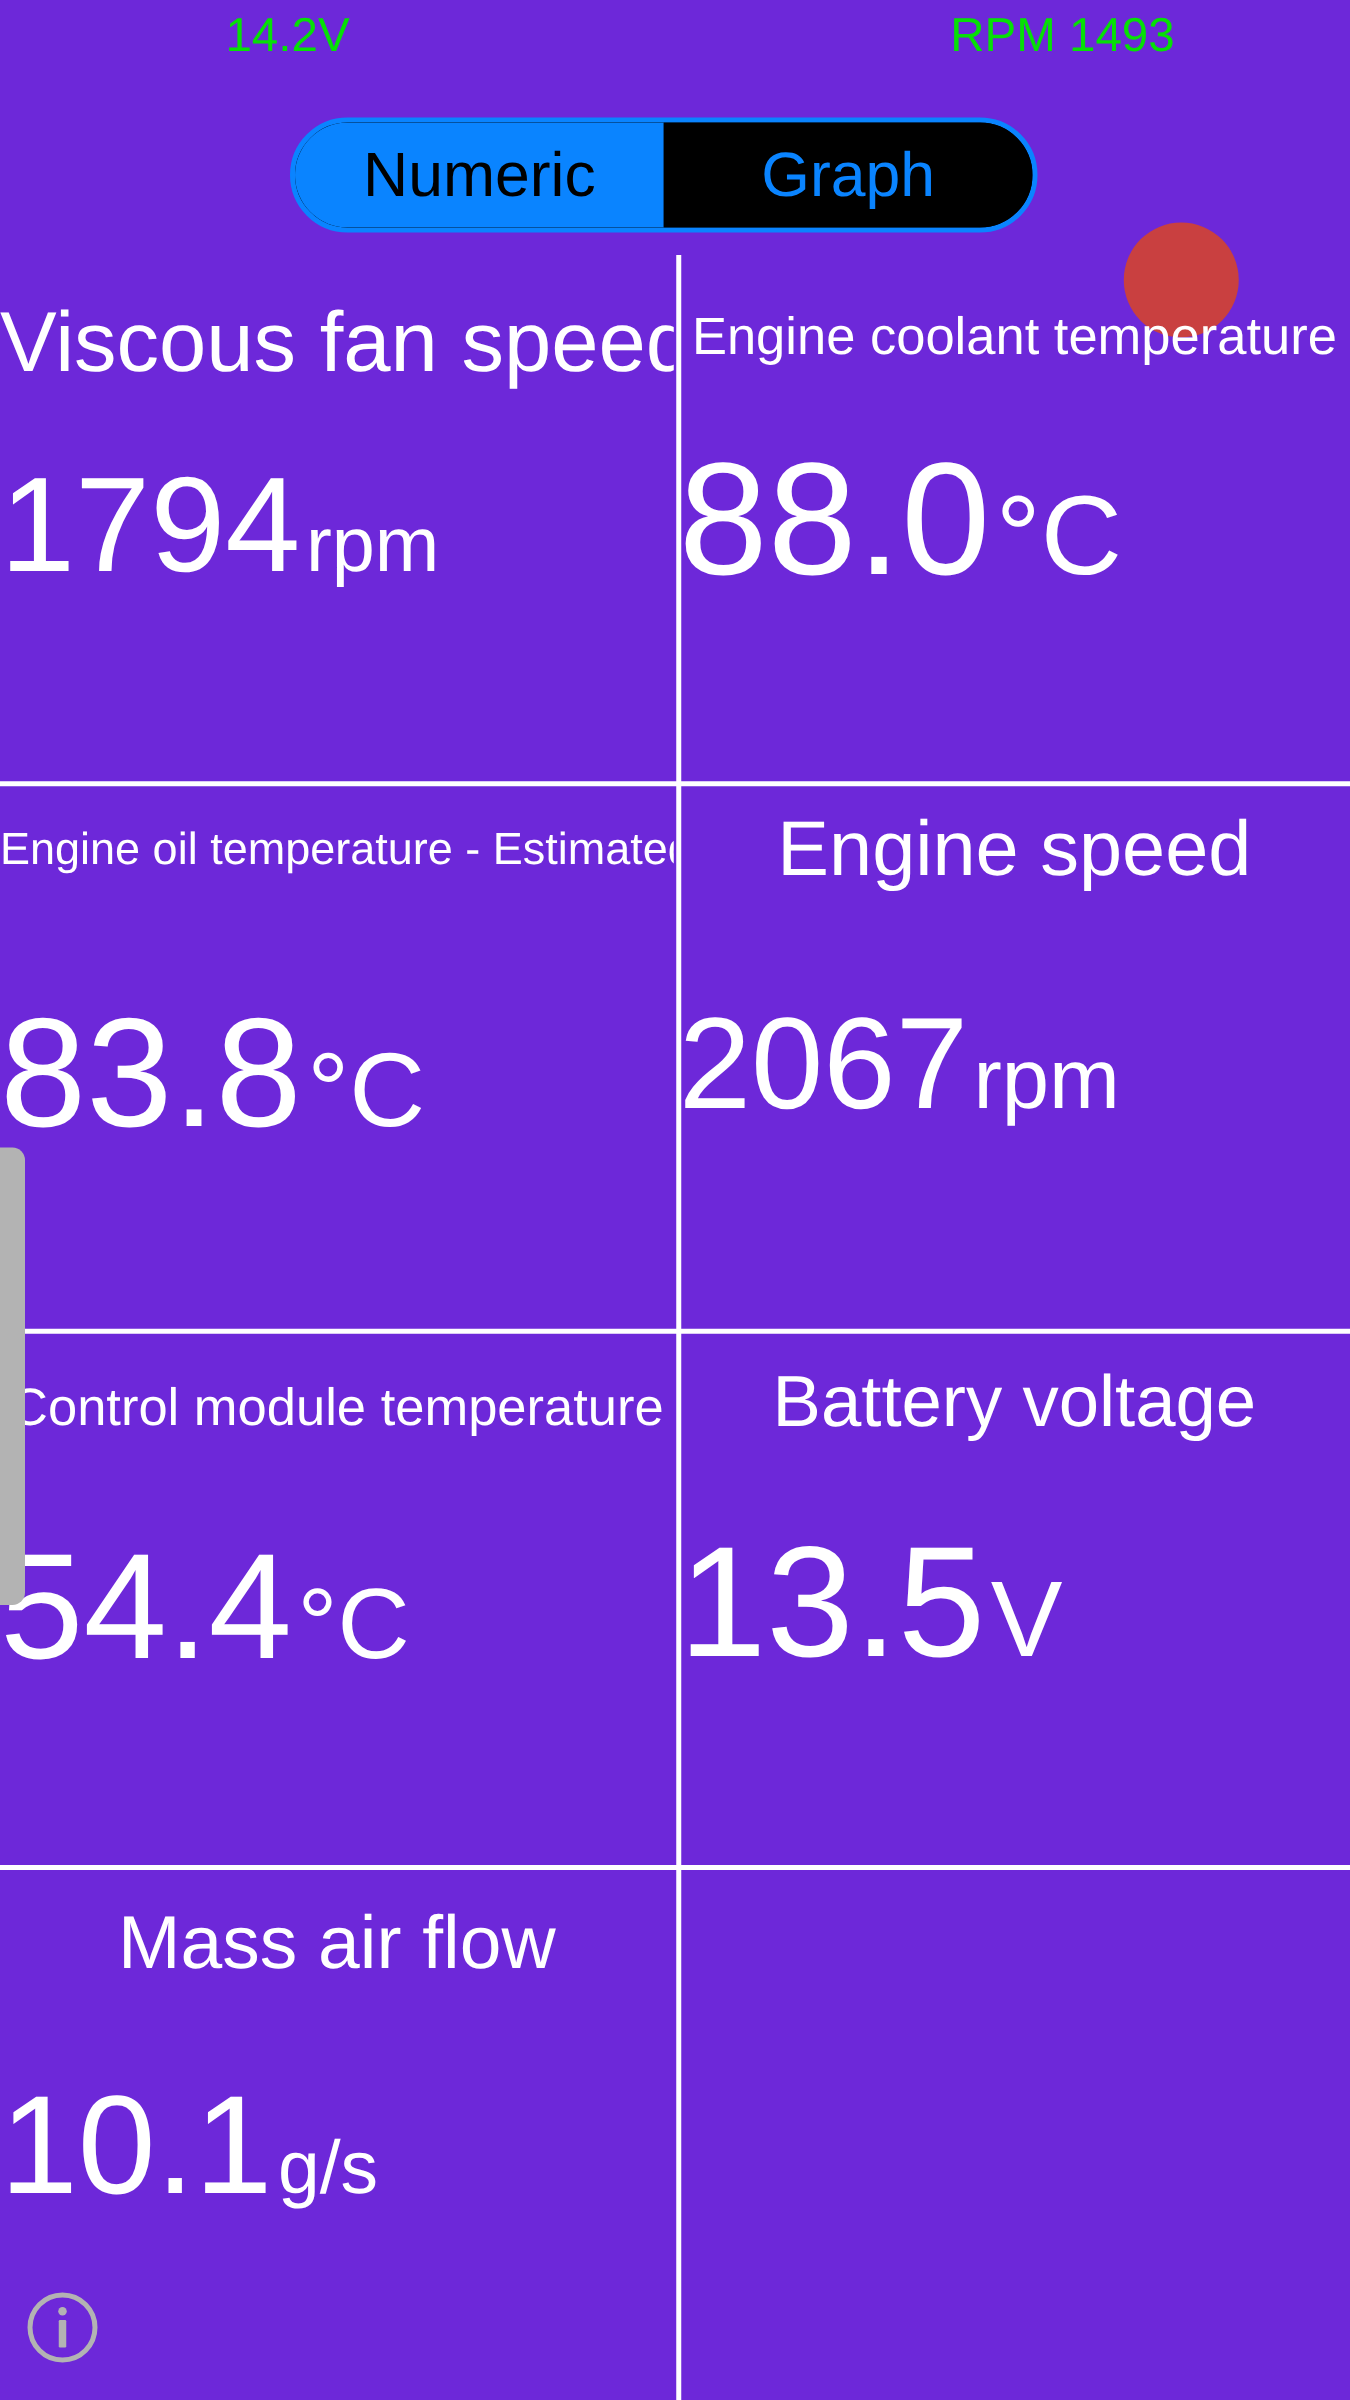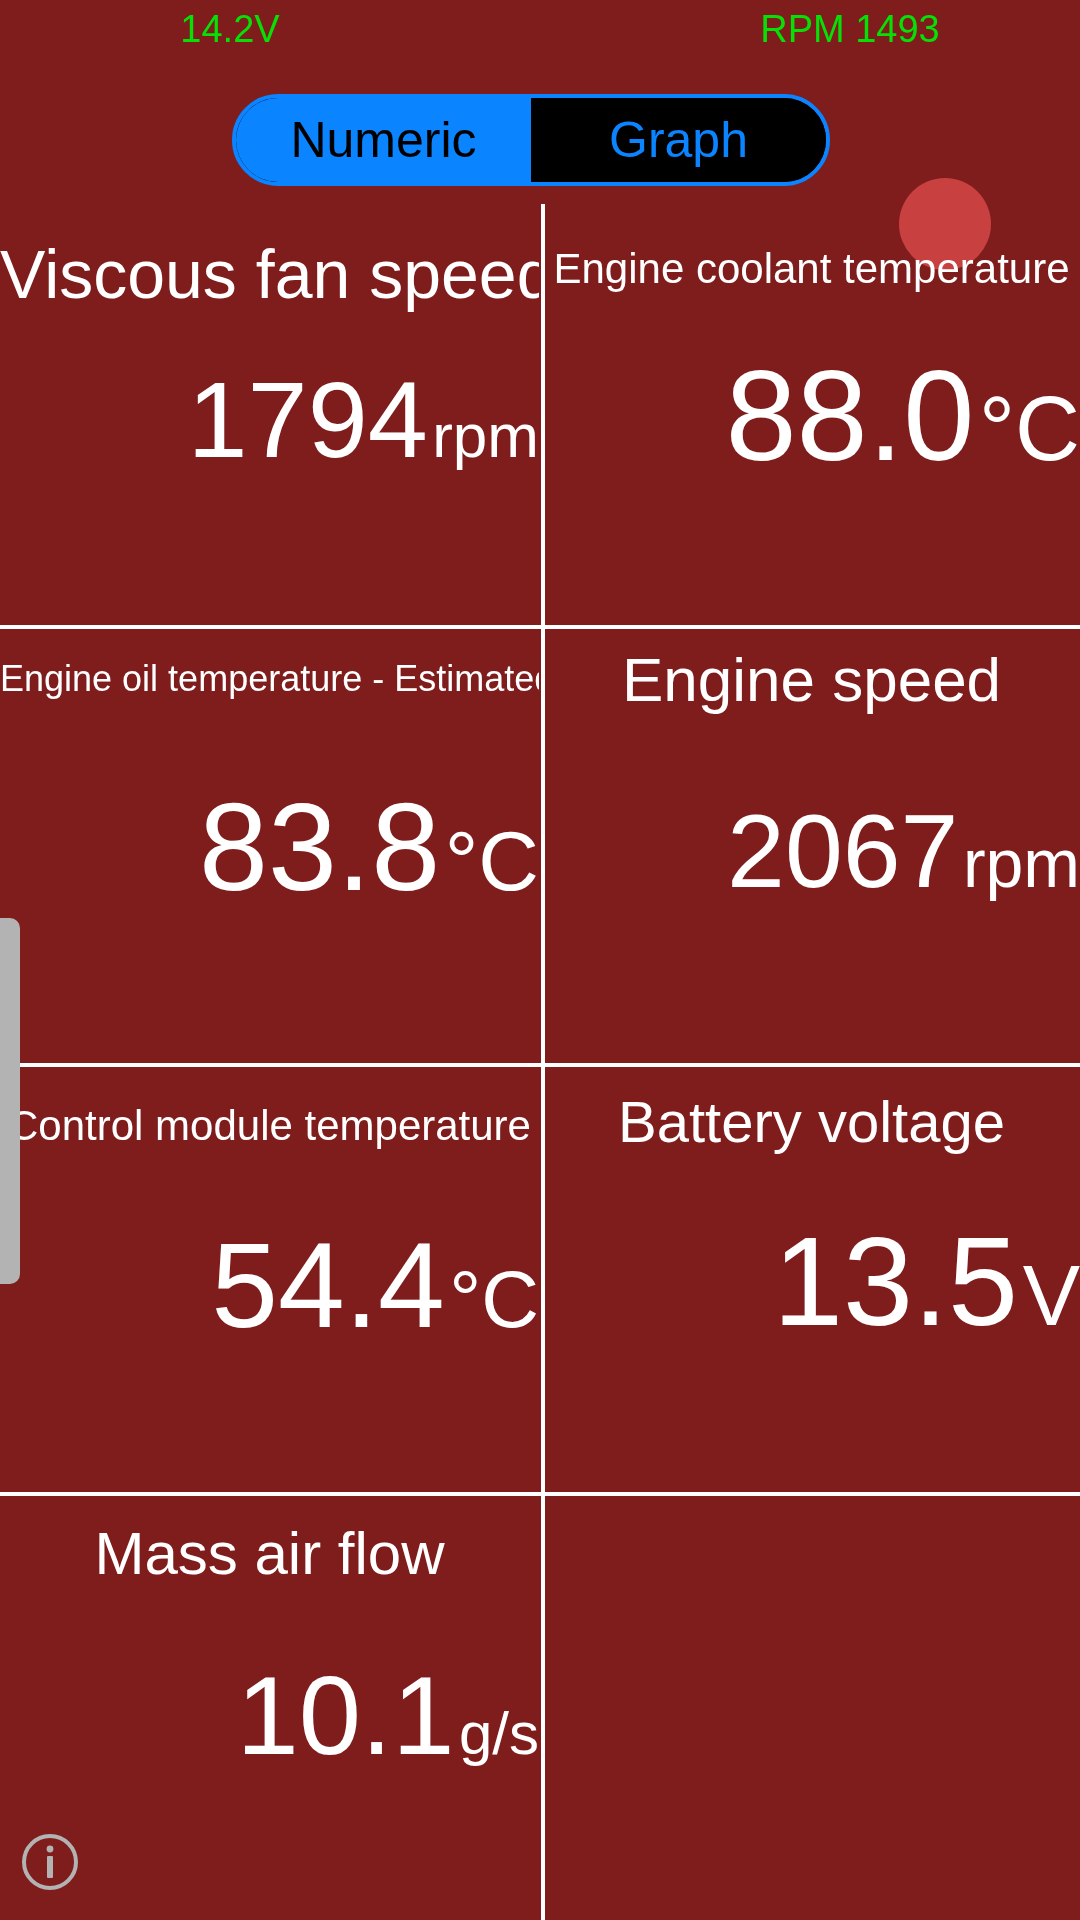--- a/index.html
+++ b/index.html
@@ -11,21 +11,21 @@
     width: 1080px;
     height: 1920px;
     overflow: hidden;
     font-family: "Liberation Sans", sans-serif;
     -webkit-font-smoothing: antialiased;
   }
   #app {
     position: relative;
     width: 1080px;
     height: 1920px;
-    background: #7f1d1d;
+    background: #6d28d9;
   }
 
   
   .statusbar {
     position: absolute;
     left: 0; top: 0;
     width: 1080px;
     height: 58px;
     display: flex;
     align-items: center;
@@ -145,21 +145,21 @@
     right: 0;
     text-align: center;
     color: #ffffff;
     white-space: nowrap;
     line-height: 1;
   }
   .cell-value {
     position: absolute;
     left: 0;
     right: 0;
-    text-align: right;
+    text-align: left;
     color: #ffffff;
     white-space: nowrap;
     line-height: 1;
   }
   .cell-value .num {
     font-weight: 400;
   }
   .cell-value .unit {
     font-weight: 400;
   }
@@ -170,21 +170,21 @@
   .r1 .left-col  .cell-value { top: 162px; }
   .r1 .left-col  .cell-value .num  { font-size: 108px; }
   .r1 .left-col  .cell-value .unit { font-size: 62px; }
   .r1 .right-col .cell-value { top: 148px; }
   .r1 .right-col .cell-value .num  { font-size: 128px; }
   .r1 .right-col .cell-value .unit { font-size: 90px; }
 
   
   .r2 .left-col  .cell-title { top: 32px;  font-size: 36px; }
   .r2 .right-col .cell-title { top: 20px;  font-size: 62px; }
-  .r2 .left-col  .cell-value { top: 156px; }
+  .r2 .left-col  .cell-value { top: 168px; }
   .r2 .left-col  .cell-value .num  { font-size: 124px; }
   .r2 .left-col  .cell-value .unit { font-size: 84px; }
   .r2 .right-col .cell-value { top: 170px; }
   .r2 .right-col .cell-value .num  { font-size: 104px; }
   .r2 .right-col .cell-value .unit { font-size: 68px; }
 
   
   .r3 .left-col  .cell-title { top: 38px;  font-size: 42px; }
   .r3 .right-col .cell-title { top: 26px;  font-size: 58px; }
   .r3 .left-col  .cell-value { top: 158px; }

